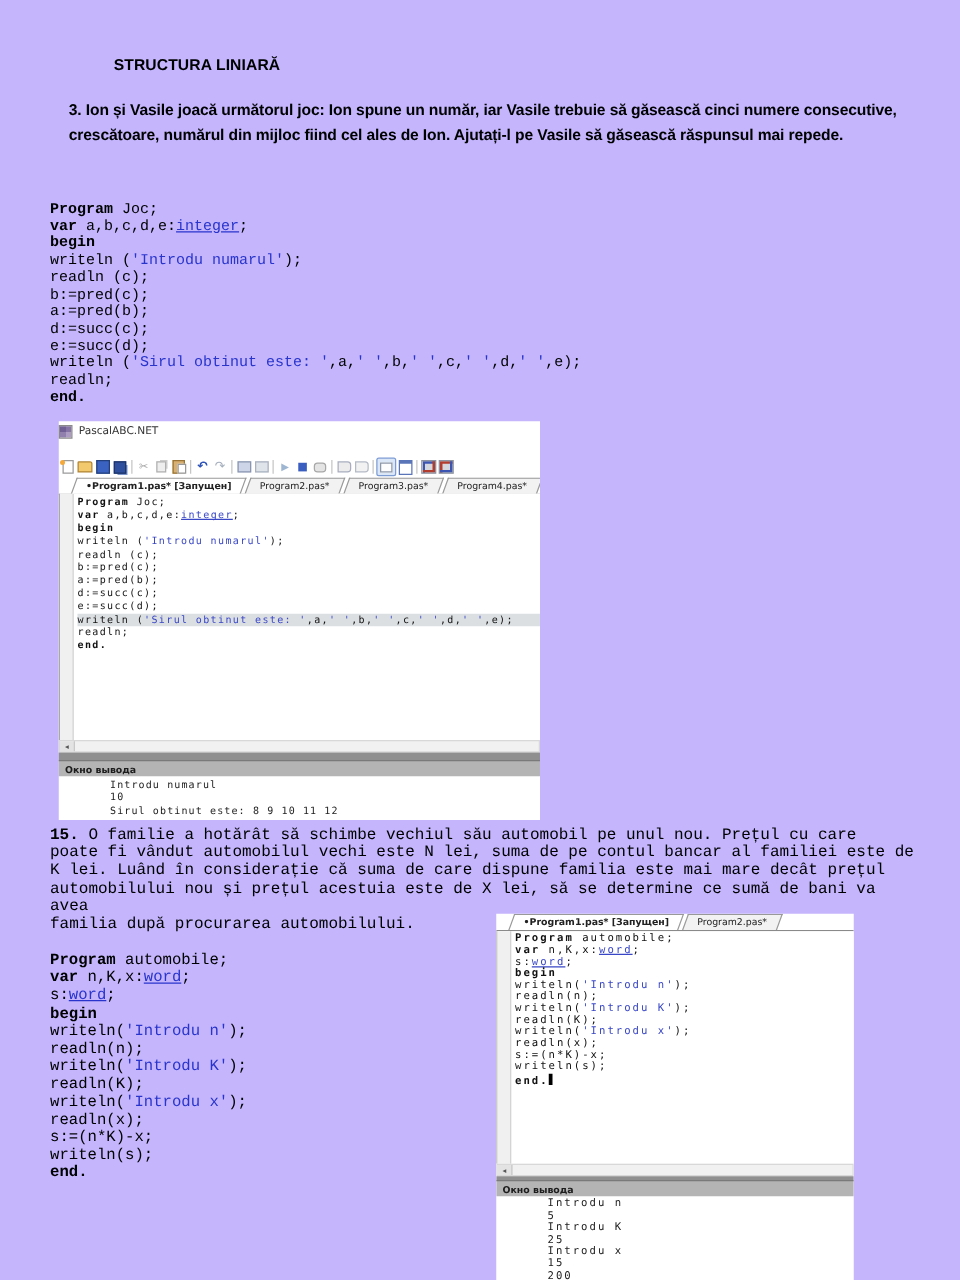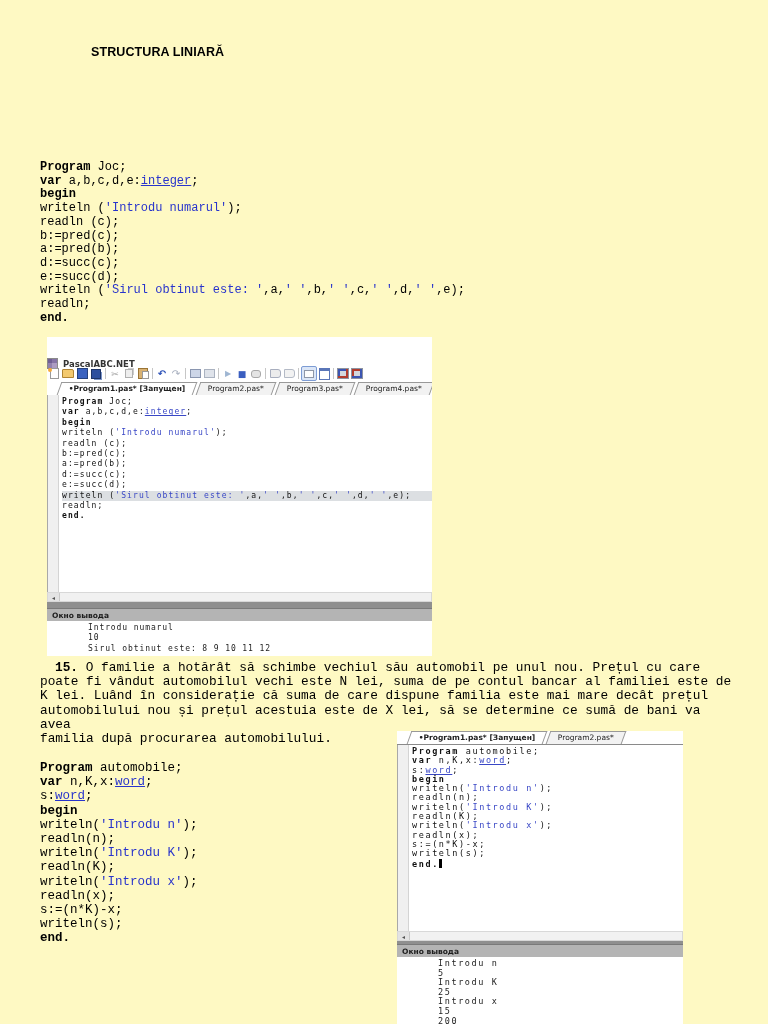--- a/index.html
+++ b/index.html
@@ -1,43 +1,43 @@
 <!DOCTYPE html>
 <html><head>
 <meta charset="utf-8">
 <style>
   html,body{margin:0;padding:0;background:#fff;}
   body{width:768px;height:1024px;position:relative;overflow:hidden;
        font-family:"Liberation Sans",sans-serif;color:#000;}
-  .page{position:absolute;inset:0;background:#fef9c3;}
+  .page{position:absolute;inset:0;background:#c4b5fd;}
 
   
   .doc-heading{position:absolute;left:91px;top:45px;font-size:12.5px;font-weight:bold;letter-spacing:.1px;}
   .p3{position:absolute;left:55px;top:79px;width:675px;font-size:12.5px;font-weight:bold;
       line-height:19.5px;white-space:pre-line;letter-spacing:-.1px;}
   .example{position:absolute;left:63px;top:132px;font-size:12.5px;font-weight:bold;font-style:italic;}
   .p15{position:absolute;left:40px;top:661px;width:720px;font-family:"Liberation Mono",monospace;
        font-size:12.8px;line-height:14.2px;white-space:pre-line;}
-  .p15num{font-weight:bold;margin-left:15px;}
+  .p15num{font-weight:bold;}
 
   
   .listing{position:absolute;font-family:"Liberation Mono",monospace;color:#000;white-space:pre;}
   .listing1{left:40px;top:161px;font-size:12px;line-height:13.7px;}
   .listing2{left:40px;top:761px;font-size:12.5px;line-height:14.2px;}
   .tok-k{font-weight:bold;}
   .tok-s{color:#2834cc;}
   .tok-t{color:#2834cc;text-decoration:underline;}
   .code-line{white-space:pre;}
 
   
   .ide{position:absolute;background:#fff;font-family:"DejaVu Sans",sans-serif;filter:blur(0.25px);}
   .ide1{left:47px;top:337px;width:385px;height:319px;}
   .ide2{left:397px;top:731px;width:286px;height:293px;overflow:hidden;}
 
-  .titlebar{position:absolute;left:0;top:16px;right:0;height:16px;display:flex;align-items:flex-end;gap:5px;font-weight:bold;}
+  .titlebar{position:absolute;left:0;top:0;right:0;height:16px;display:flex;align-items:center;gap:5px;}
   .app-icon{width:11px;height:11px;border:1px solid #8a8a8a;
      background:linear-gradient(90deg,#b9aecd 50%,#dcd4e6 50%),linear-gradient(#9b8cb8 50%,#c8bcd8 50%);
      background-blend-mode:multiply;box-sizing:border-box;}
   .title-text{font-size:8.5px;color:#333;}
 
   .menubar{position:absolute;left:0;top:16px;right:0;height:12px;display:flex;align-items:center;
            font-size:7.5px;color:#222;}
   .menu-item{padding:0 9px 0 5px;}
 
   .toolbar{position:absolute;left:0;top:28px;right:0;height:17px;display:flex;align-items:center;
@@ -113,20 +113,22 @@
           white-space:pre-line;padding:2px 0 0 3px;margin-left:38px;}
   .ide1 .output{top:284px;font-size:8px;line-height:10.3px;letter-spacing:.9px;}
   .ide2 .output{top:226px;bottom:0;font-size:8.5px;line-height:9.6px;letter-spacing:1.6px;}
 </style>
 </head>
 <body>
 
 <div class="page">
 
   <div class="doc-heading">STRUCTURA LINIARĂ</div>
+  <div class="p3">3. Ion și Vasile joacă următorul joc: Ion spune un număr, iar Vasile trebuie să găsească cinci numere consecutive,
+crescătoare, numărul din mijloc fiind cel ales de Ion. Ajutați-l pe Vasile să găsească răspunsul mai repede.</div>
 
   <div class="listing listing1"><div class="code-line"><span class="tok-k">Program</span><span class="tok-p"> Joc;</span></div><div class="code-line"><span class="tok-k">var</span><span class="tok-p"> a,b,c,d,e:</span><span class="tok-t">integer</span><span class="tok-p">;</span></div><div class="code-line"><span class="tok-k">begin</span></div><div class="code-line"><span class="tok-p">writeln (</span><span class="tok-s">'Introdu numarul'</span><span class="tok-p">);</span></div><div class="code-line"><span class="tok-p">readln (c);</span></div><div class="code-line"><span class="tok-p">b:=pred(c);</span></div><div class="code-line"><span class="tok-p">a:=pred(b);</span></div><div class="code-line"><span class="tok-p">d:=succ(c);</span></div><div class="code-line"><span class="tok-p">e:=succ(d);</span></div><div class="code-line"><span class="tok-p">writeln (</span><span class="tok-s">'Sirul obtinut este: '</span><span class="tok-p">,a,</span><span class="tok-s">' '</span><span class="tok-p">,b,</span><span class="tok-s">' '</span><span class="tok-p">,c,</span><span class="tok-s">' '</span><span class="tok-p">,d,</span><span class="tok-s">' '</span><span class="tok-p">,e);</span></div><div class="code-line"><span class="tok-p">readln;</span></div><div class="code-line"><span class="tok-k">end.</span></div></div>
 
   <div class="ide ide1">
     <div class="titlebar">
       <span class="app-icon"></span>
       <span class="title-text">PascalABC.NET</span>
     </div>
     <div class="toolbar">
         <div class="tb-icon ic-new-file"></div>

